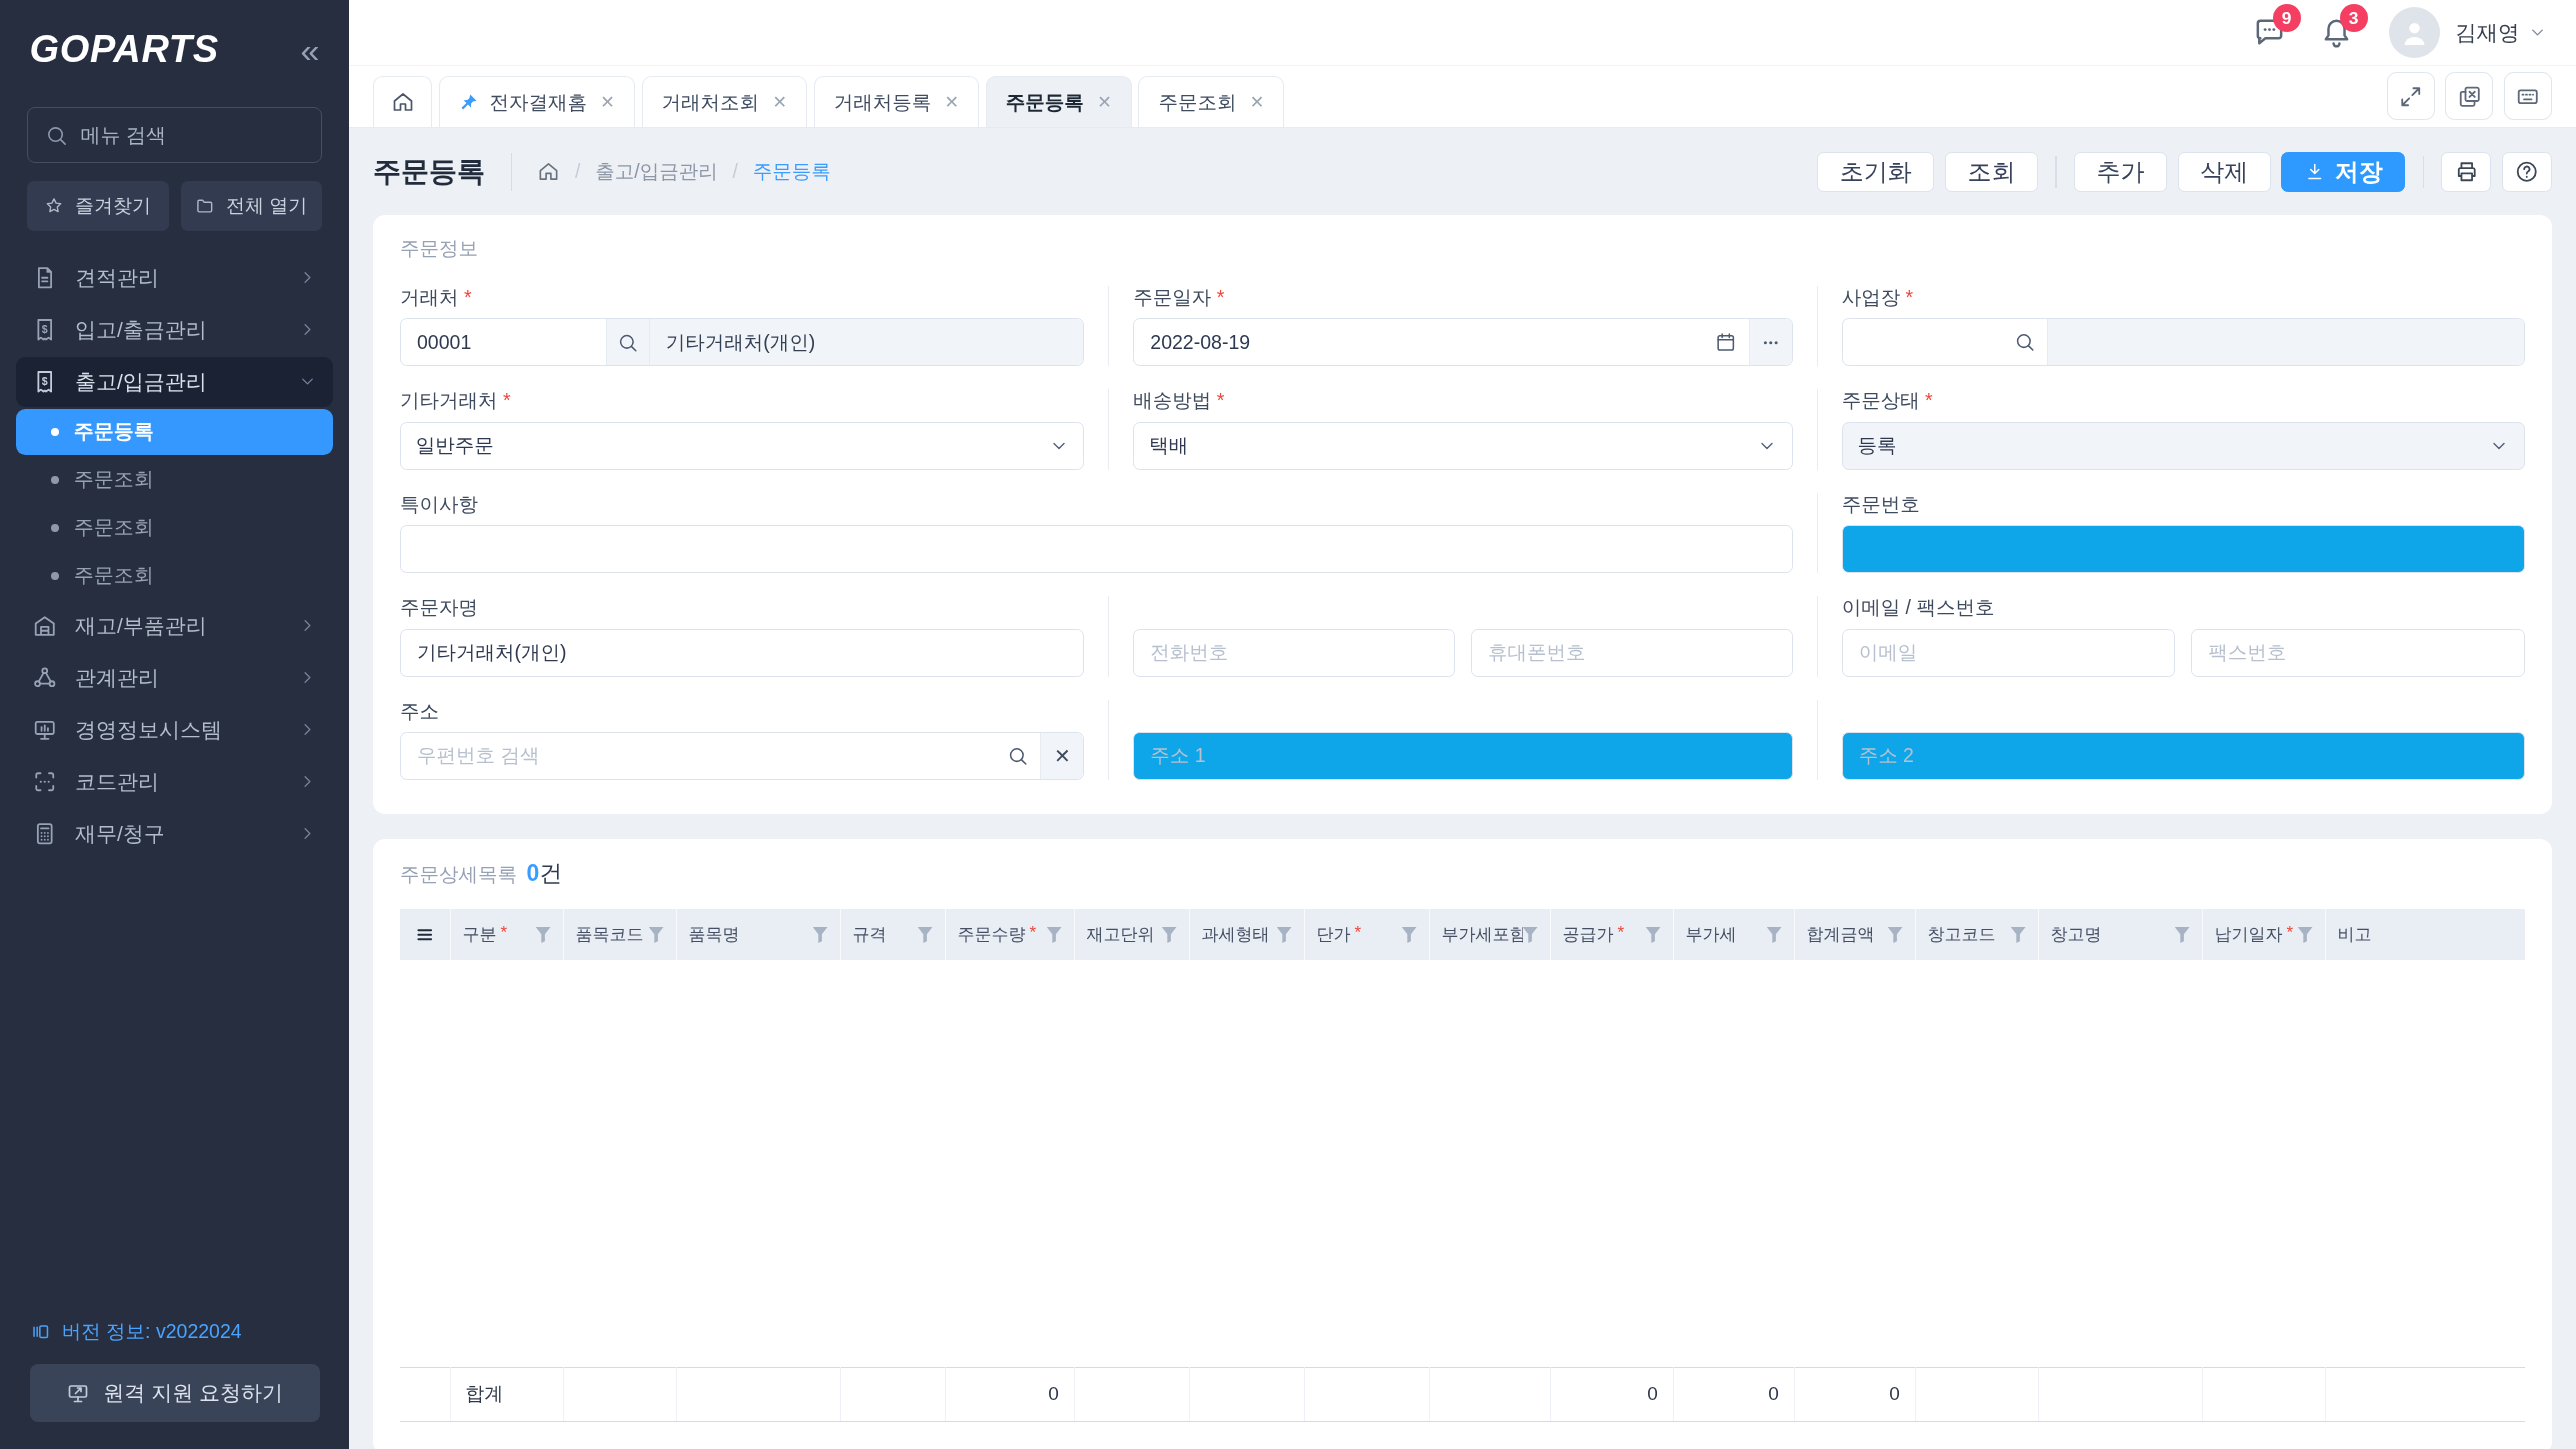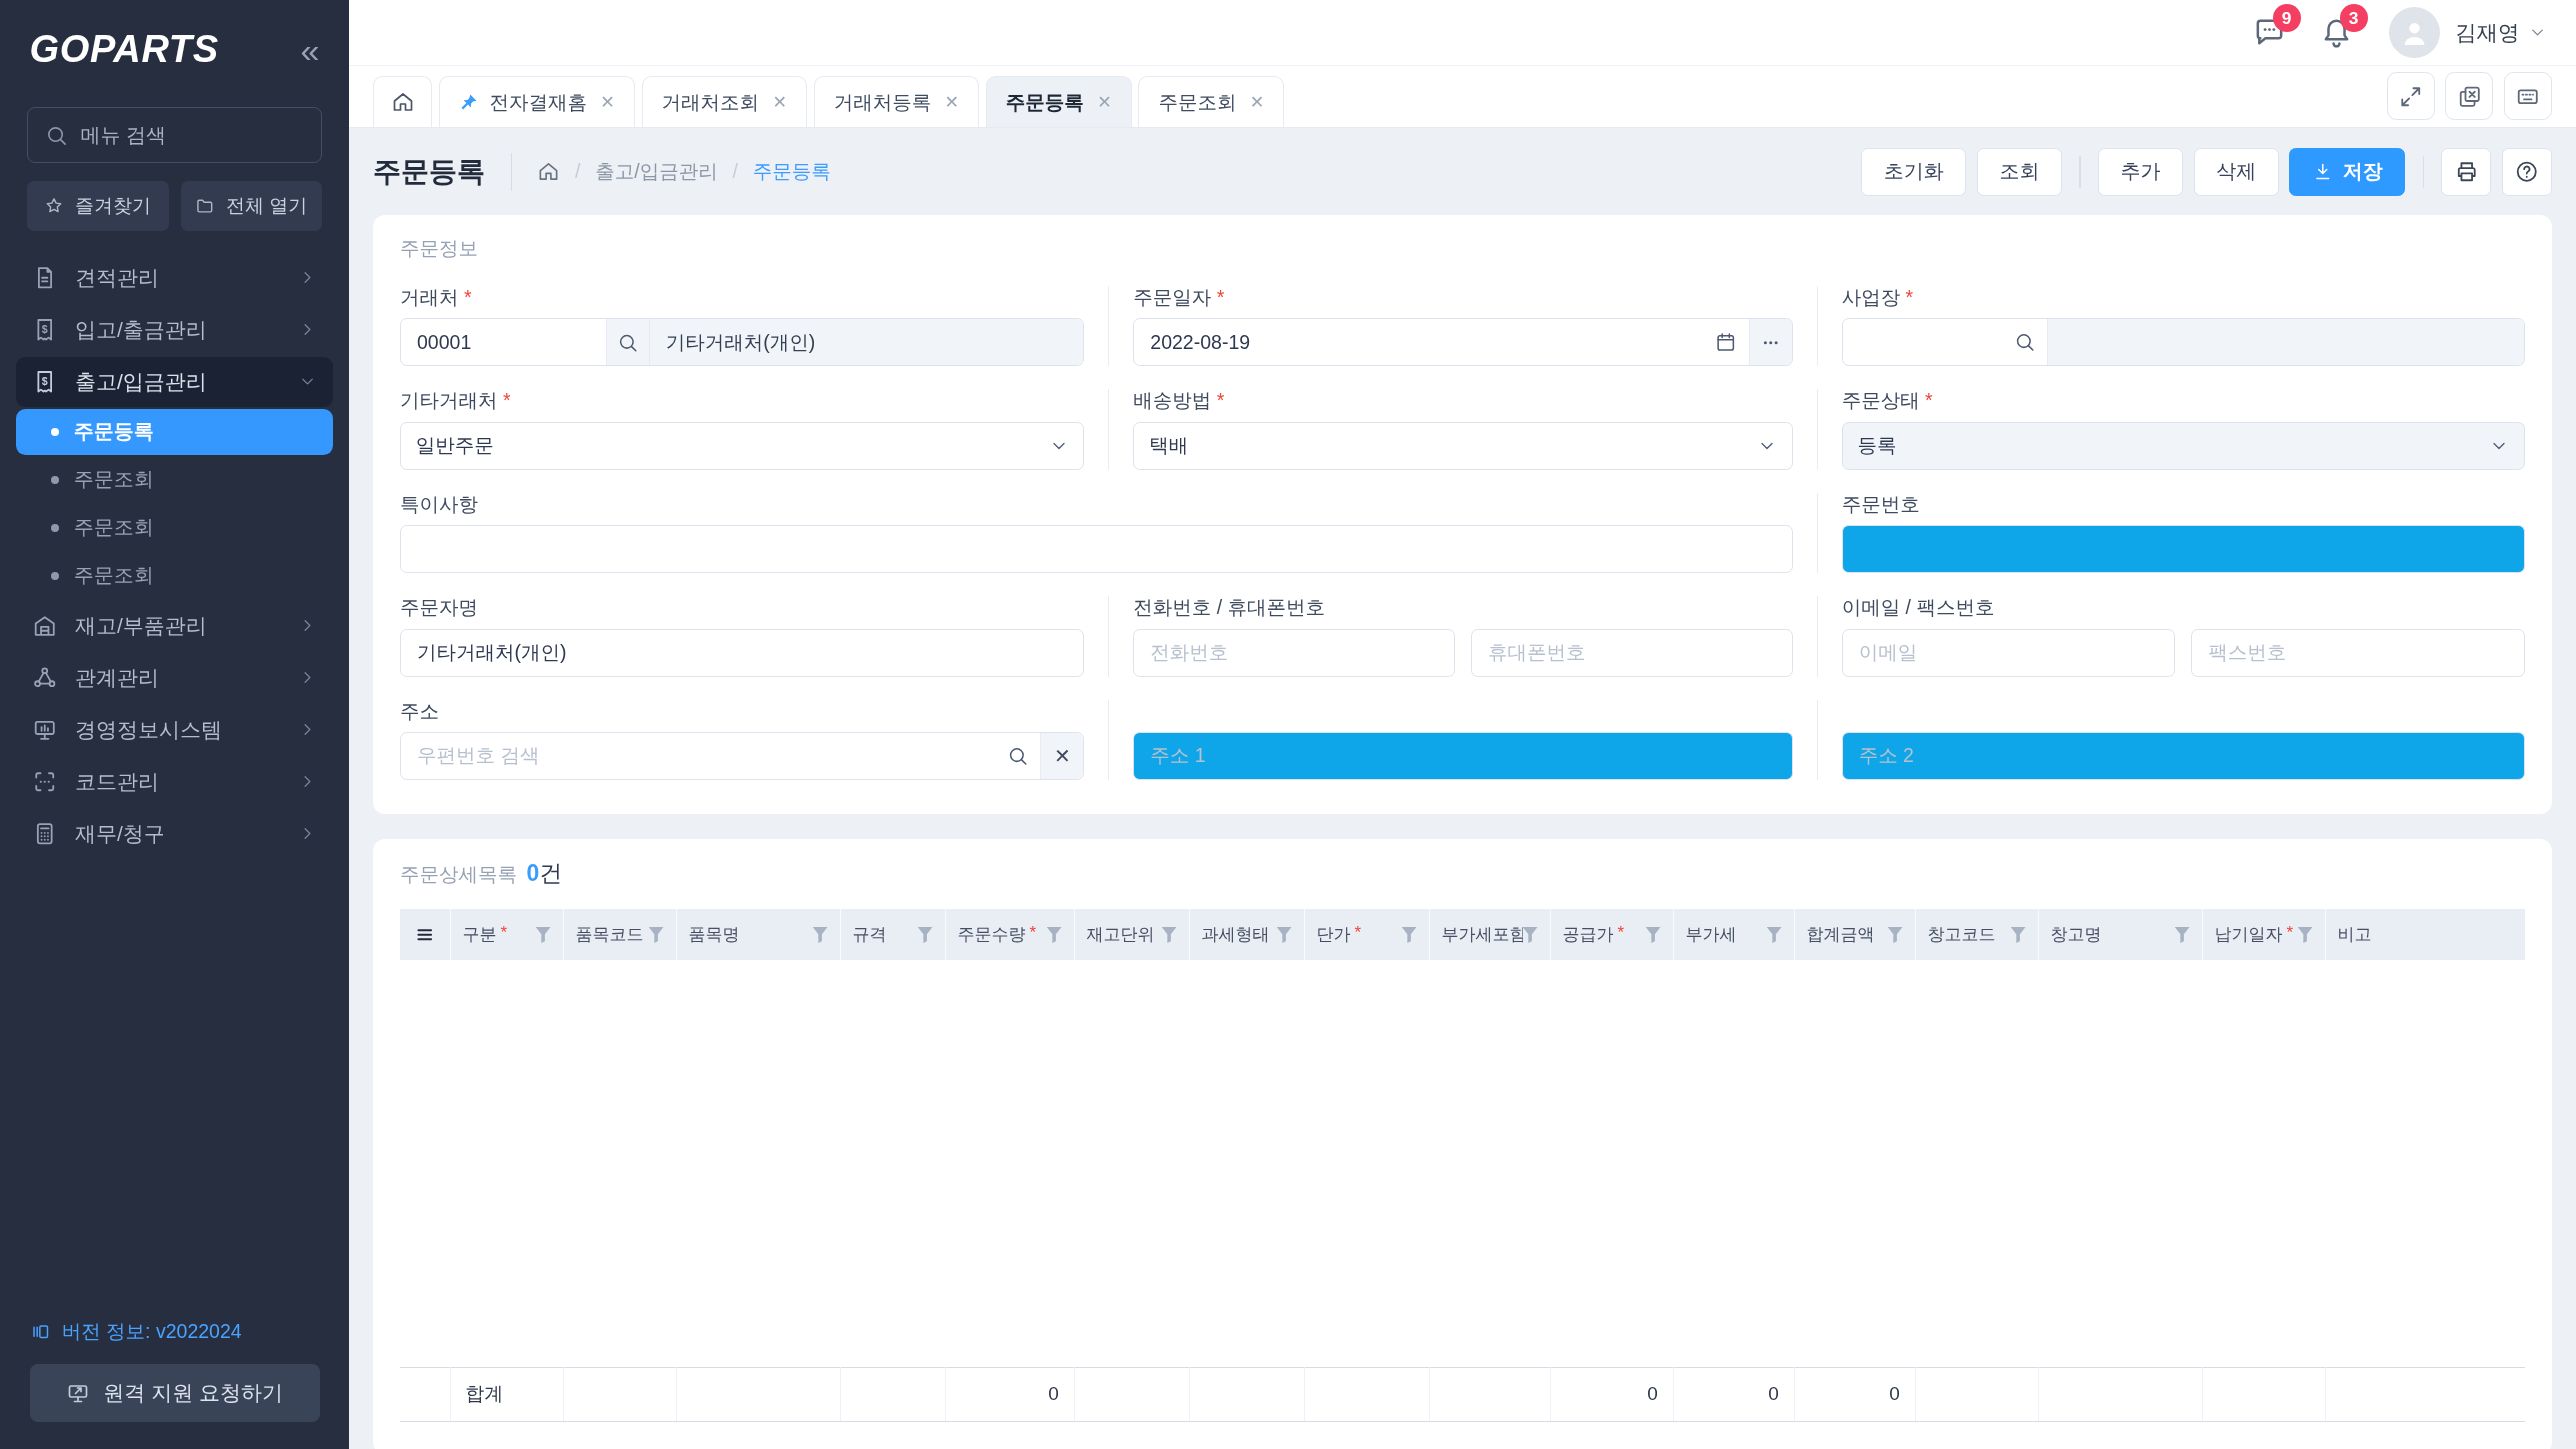--- a/index.html
+++ b/index.html
@@ -61,21 +61,21 @@
 
   .pagebar { height:87px; display:flex; align-items:center; justify-content:space-between; padding:0 24px; }
   .pb-left { display:flex; align-items:center; }
   .ptitle { font-size:28px; font-weight:800; color:#222c3c; }
   .pb-div { width:1.3px; height:38px; background:#d7dde8; margin:0 25.5px; }
   .crumbs { display:flex; align-items:center; font-size:19.5px; color:#8c96a6; }
   .crumbs svg { width:23px; height:23px; color:#67727f; }
   .crumb-sep { margin:0 14.8px; color:#c6cdd8; }
   .crumb.current { color:#3b9cff; }
   .pb-actions { display:flex; align-items:center; gap:10.7px; }
-  .pbtn { height:48px; padding:0 21.5px; border-radius:6.7px; background:#fff; border:1.3px solid #dce3ee; font-size:20px; color:#37425a; display:flex; align-items:center; justify-content:center; gap:9.4px; cursor:pointer;font-family:Liberation Serif, serif; }
+  .pbtn { height:40px; padding:0 21.5px; border-radius:6.7px; background:#fff; border:1.3px solid #dce3ee; font-size:24px; color:#37425a; display:flex; align-items:center; justify-content:center; gap:9.4px; cursor:pointer;font-family:Liberation Serif, serif; }
   .pbtn.icononly { width:50px; padding:0; }
   .pbtn.icononly svg { width:25.5px; height:25.5px; color:#3c4756; }
   .pbtn.primary { background:#2e9aff; border-color:#2e9aff; color:#fff; font-weight:700; }
   .pbtn.primary svg { width:21.5px; height:21.5px; color:#fff; }
   .pb-sep { width:1.3px; height:32px; background:#d8dfe9; margin:0 6.7px; }
 
   .content { padding:0 24px 19px 24px; flex:1; overflow:hidden; }
   .card { background:#fff; border-radius:12px; }
   .form-card { padding:20px 27px 34px 27px; }
   .sec-title { font-size:19.5px; color:#97a1b4; }
@@ -608,23 +608,20 @@
             <input class="sinput ro" readonly="" value="" style="">
           </div>
 
           <div class="fcell c1">
             <div class="flabel">
                 <span>주문자명</span>
               </div>
             <input class="sinput" value="기타거래처(개인)" style="">
           </div>
           <div class="fcell bl">
-            <div class="flabel">
-                <span>전화번호 / 휴대폰번호</span>
-              </div>
             <div class="pair">
               <input class="sinput" placeholder="전화번호" style="">
               <input class="sinput" placeholder="휴대폰번호" style="">
             </div>
           </div>
           <div class="fcell c3 bl">
             <div class="flabel">
                 <span>이메일 / 팩스번호</span>
               </div>
             <div class="pair">

